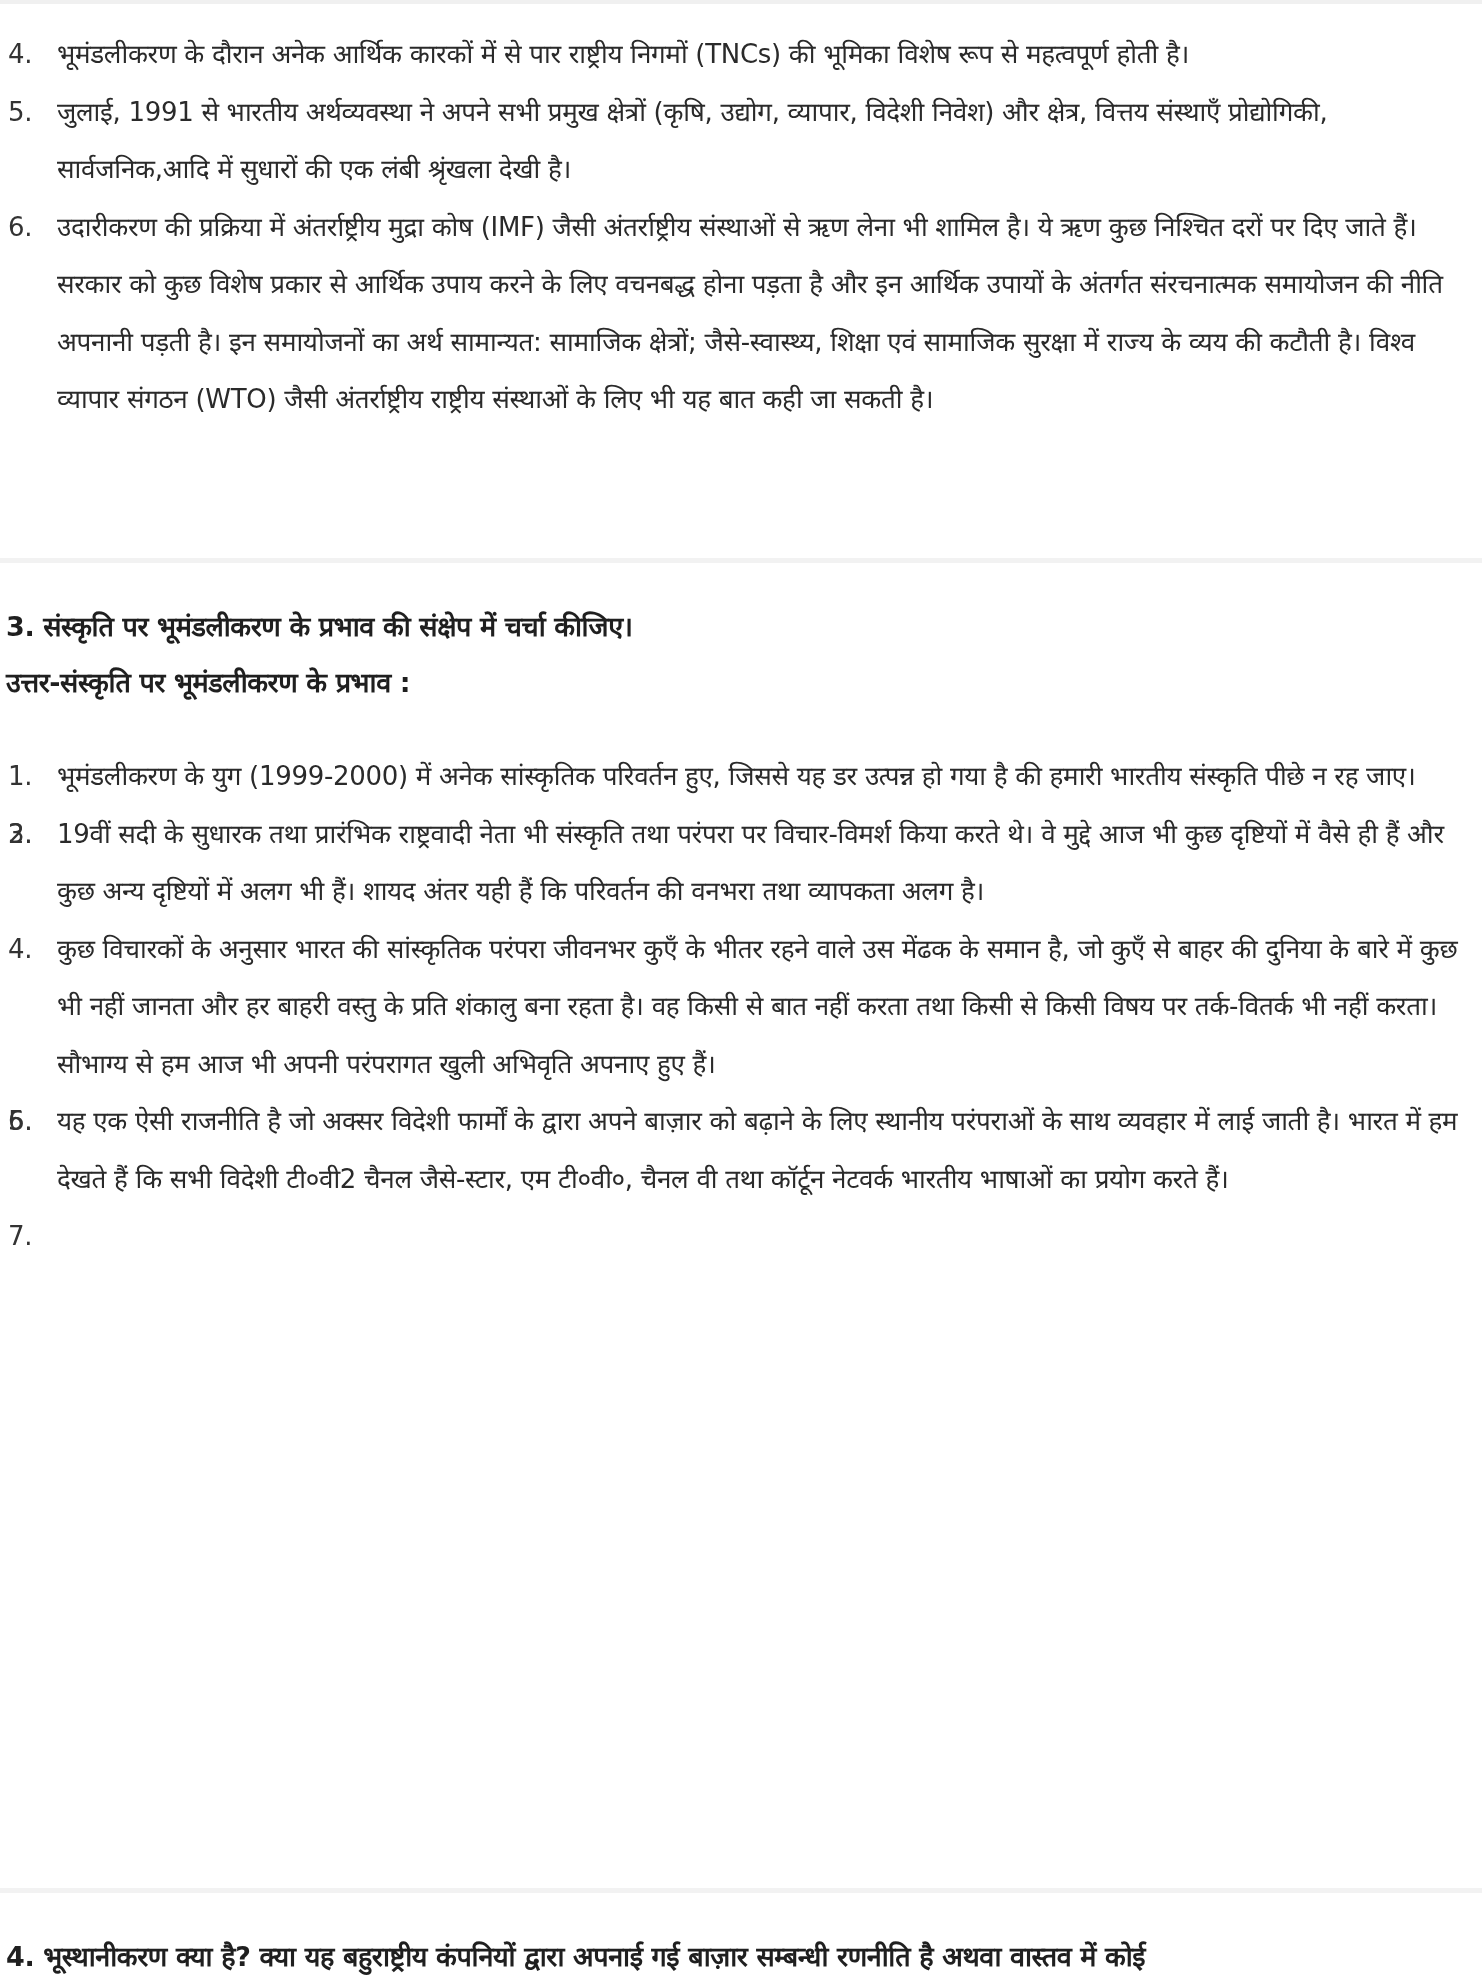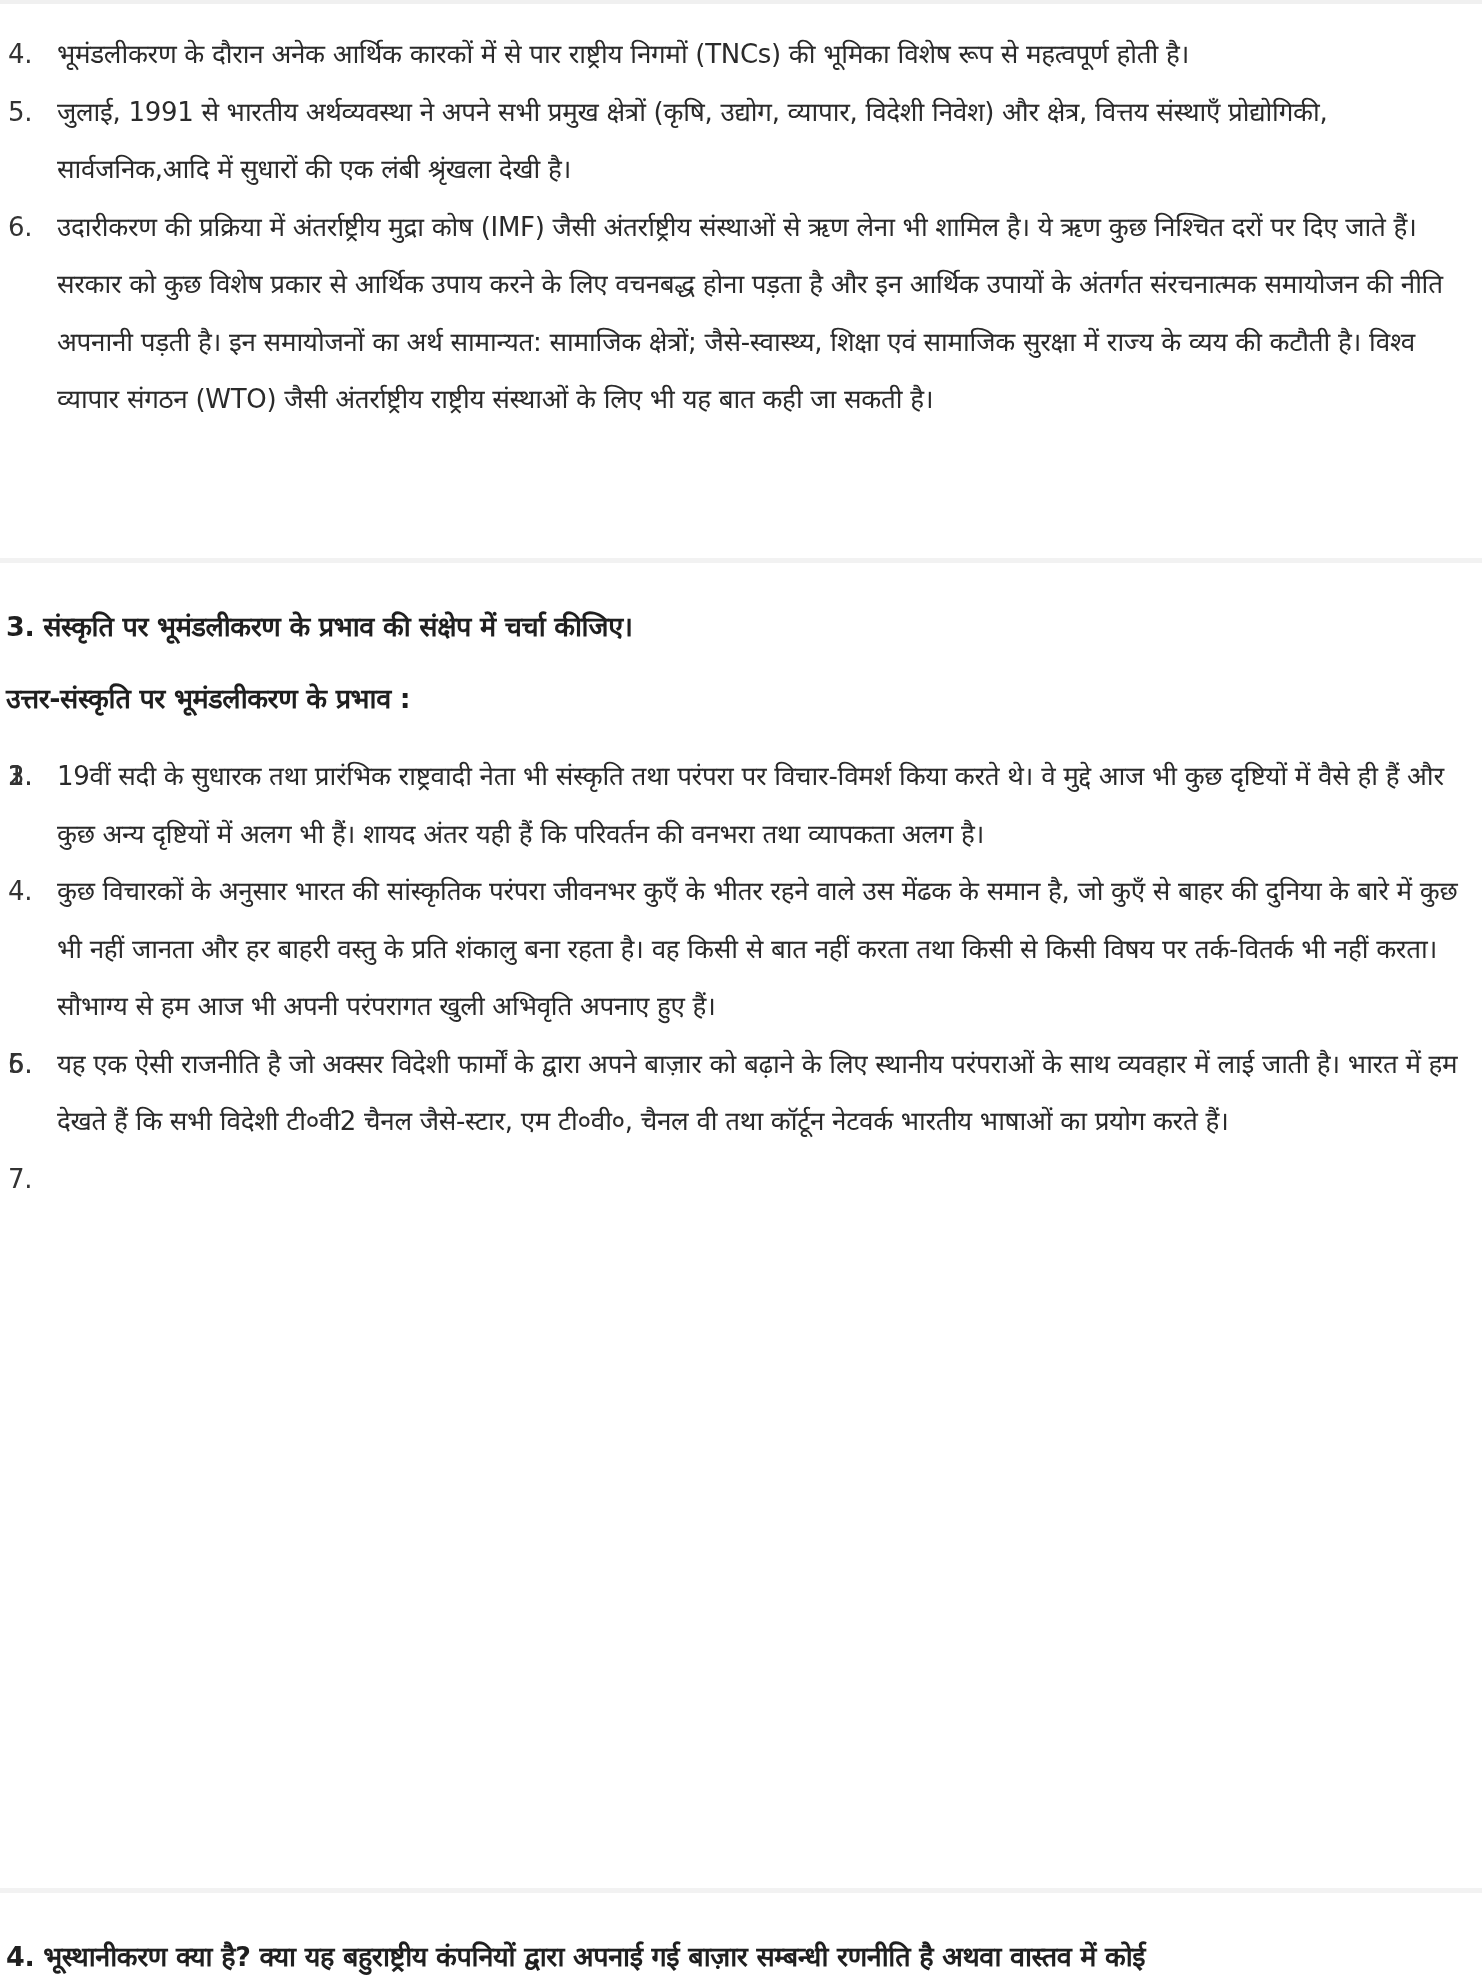--- a/index.html
+++ b/index.html
@@ -83,25 +83,26 @@
   </li>
   <li class="list-item">
     <span class="item-number">6.</span>
     <span>उदारीकरण की प्रक्रिया में अंतर्राष्ट्रीय मुद्रा कोष (IMF) जैसी अंतर्राष्ट्रीय संस्थाओं से ऋण लेना भी शामिल है। ये ऋण कुछ निश्चित दरों पर दिए जाते हैं। सरकार को कुछ विशेष प्रकार से आर्थिक उपाय करने के लिए वचनबद्ध होना पड़ता है और इन आर्थिक उपायों के अंतर्गत संरचनात्मक समायोजन की नीति अपनानी पड़ती है। इन समायोजनों का अर्थ सामान्यत: सामाजिक क्षेत्रों; जैसे-स्वास्थ्य, शिक्षा एवं सामाजिक सुरक्षा में राज्य के व्यय की कटौती है। विश्व व्यापार संगठन (WTO) जैसी अंतर्राष्ट्रीय राष्ट्रीय संस्थाओं के लिए भी यह बात कही जा सकती है।</span>
   </li>
 </ol>
 
 <div class="divider" style="top: 558px;"></div>
 
 <h3 class="question-heading" style="top: 600px;">3. संस्कृति पर भूमंडलीकरण के प्रभाव की संक्षेप में चर्चा कीजिए।</h3>
-<h3 class="question-heading" style="top: 672px;">उत्तर-संस्कृति पर भूमंडलीकरण के प्रभाव :</h3>
+<h3 class="question-heading" style="top: 656px;">उत्तर-संस्कृति पर भूमंडलीकरण के प्रभाव :</h3>
 
 <ol class="list" style="top: 748px;">
   <li class="list-item">
     <span class="item-number">1.</span>
+    <span>भूमंडलीकरण के युग (1999-2000) में अनेक सांस्कृतिक परिवर्तन हुए, जिससे यह डर उत्पन्न हो गया है की हमारी भारतीय संस्कृति पीछे न रह जाए।</span>
   </li>
   <li class="list-item">
     <span class="item-number">2.</span>
   </li>
   <li class="list-item">
     <span class="item-number">3.</span>
     <span>19वीं सदी के सुधारक तथा प्रारंभिक राष्ट्रवादी नेता भी संस्कृति तथा परंपरा पर विचार-विमर्श किया करते थे। वे मुद्दे आज भी कुछ दृष्टियों में वैसे ही हैं और कुछ अन्य दृष्टियों में अलग भी हैं। शायद अंतर यही हैं कि परिवर्तन की वनभरा तथा व्यापकता अलग है।</span>
   </li>
   <li class="list-item">
     <span class="item-number">4.</span>

